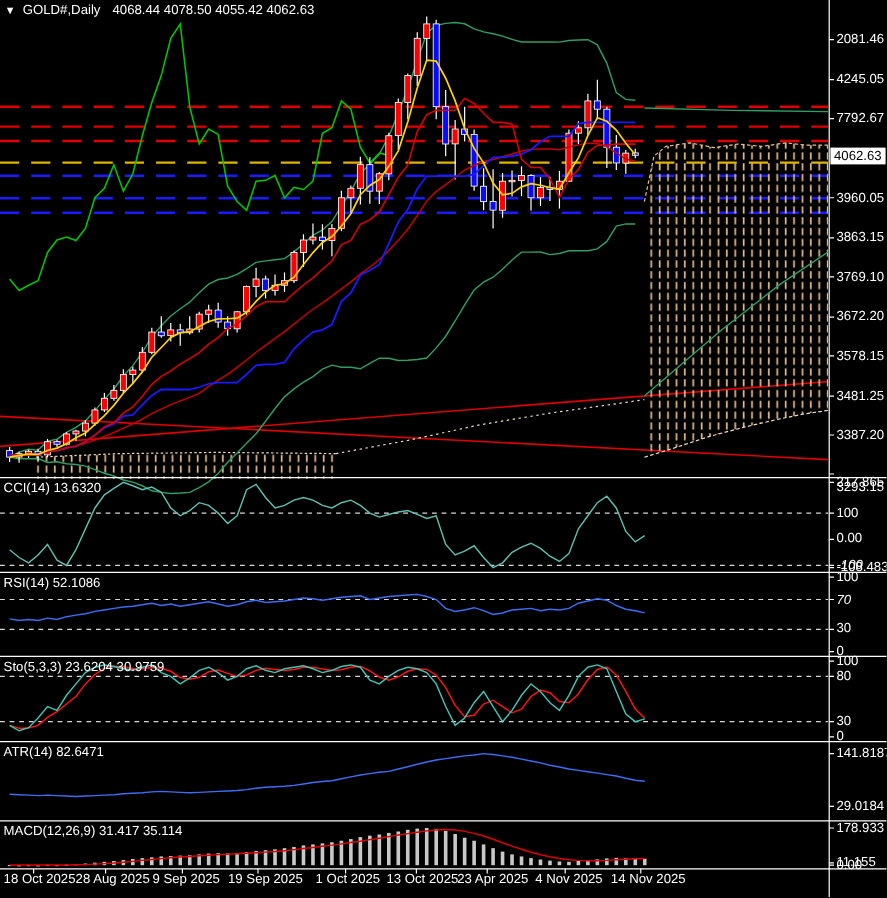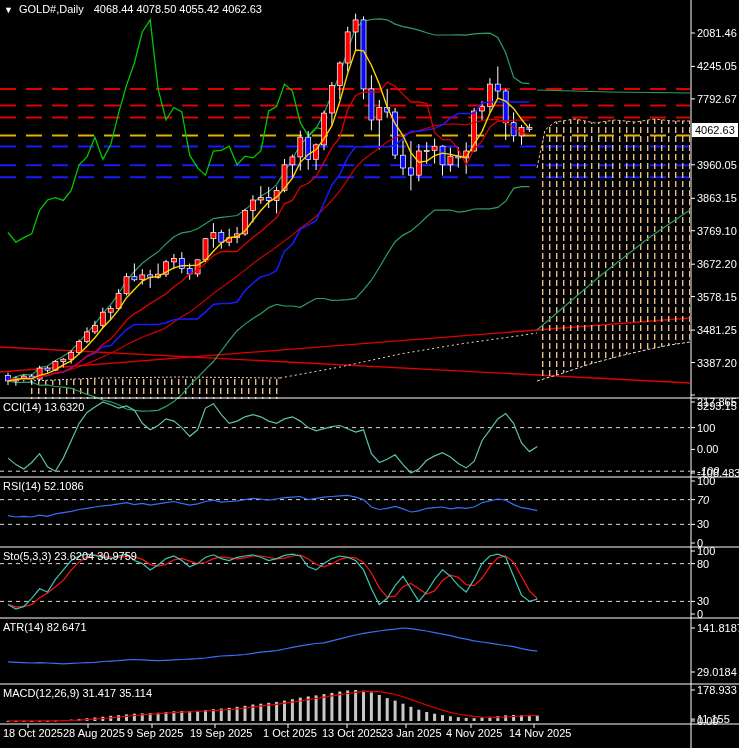--- a/index.html
+++ b/index.html
@@ -350,19 +350,19 @@
       <div class="axlbl" style="left: 697px; top: 290.63px;">3578.15</div>
       <div class="axlbl" style="left: 697px; top: 324.076px;">3481.25</div>
       <div class="axlbl" style="left: 697px; top: 356.538px;">3387.20</div>
       <div class="axlbl" style="left: 697px; top: 389px; margin-top: 11px;">3293.15</div>
       <div class="axlbl" style="left: 3px; top: 727px;">18 Oct 2025</div>
       <div class="axlbl" style="left: 63px; top: 727px;">28 Aug 2025</div>
       <div class="axlbl" style="left: 127px; top: 727px;">9 Sep 2025</div>
       <div class="axlbl" style="left: 190px; top: 727px;">19 Sep 2025</div>
       <div class="axlbl" style="left: 263px; top: 727px;">1 Oct 2025</div>
       <div class="axlbl" style="left: 322px; top: 727px;">13 Oct 2025</div>
-      <div class="axlbl" style="left: 381px; top: 727px;">23 Jan 2025</div>
+      <div class="axlbl" style="left: 381px; top: 727px;">23 Apr 2025</div>
       <div class="axlbl" style="left: 446px; top: 727px;">4 Nov 2025</div>
       <div class="axlbl" style="left: 509px; top: 727px;">14 Nov 2025</div>
     </div>
 
   <div id="price-box">4062.63</div>
 </div>
 
 </body></html>

